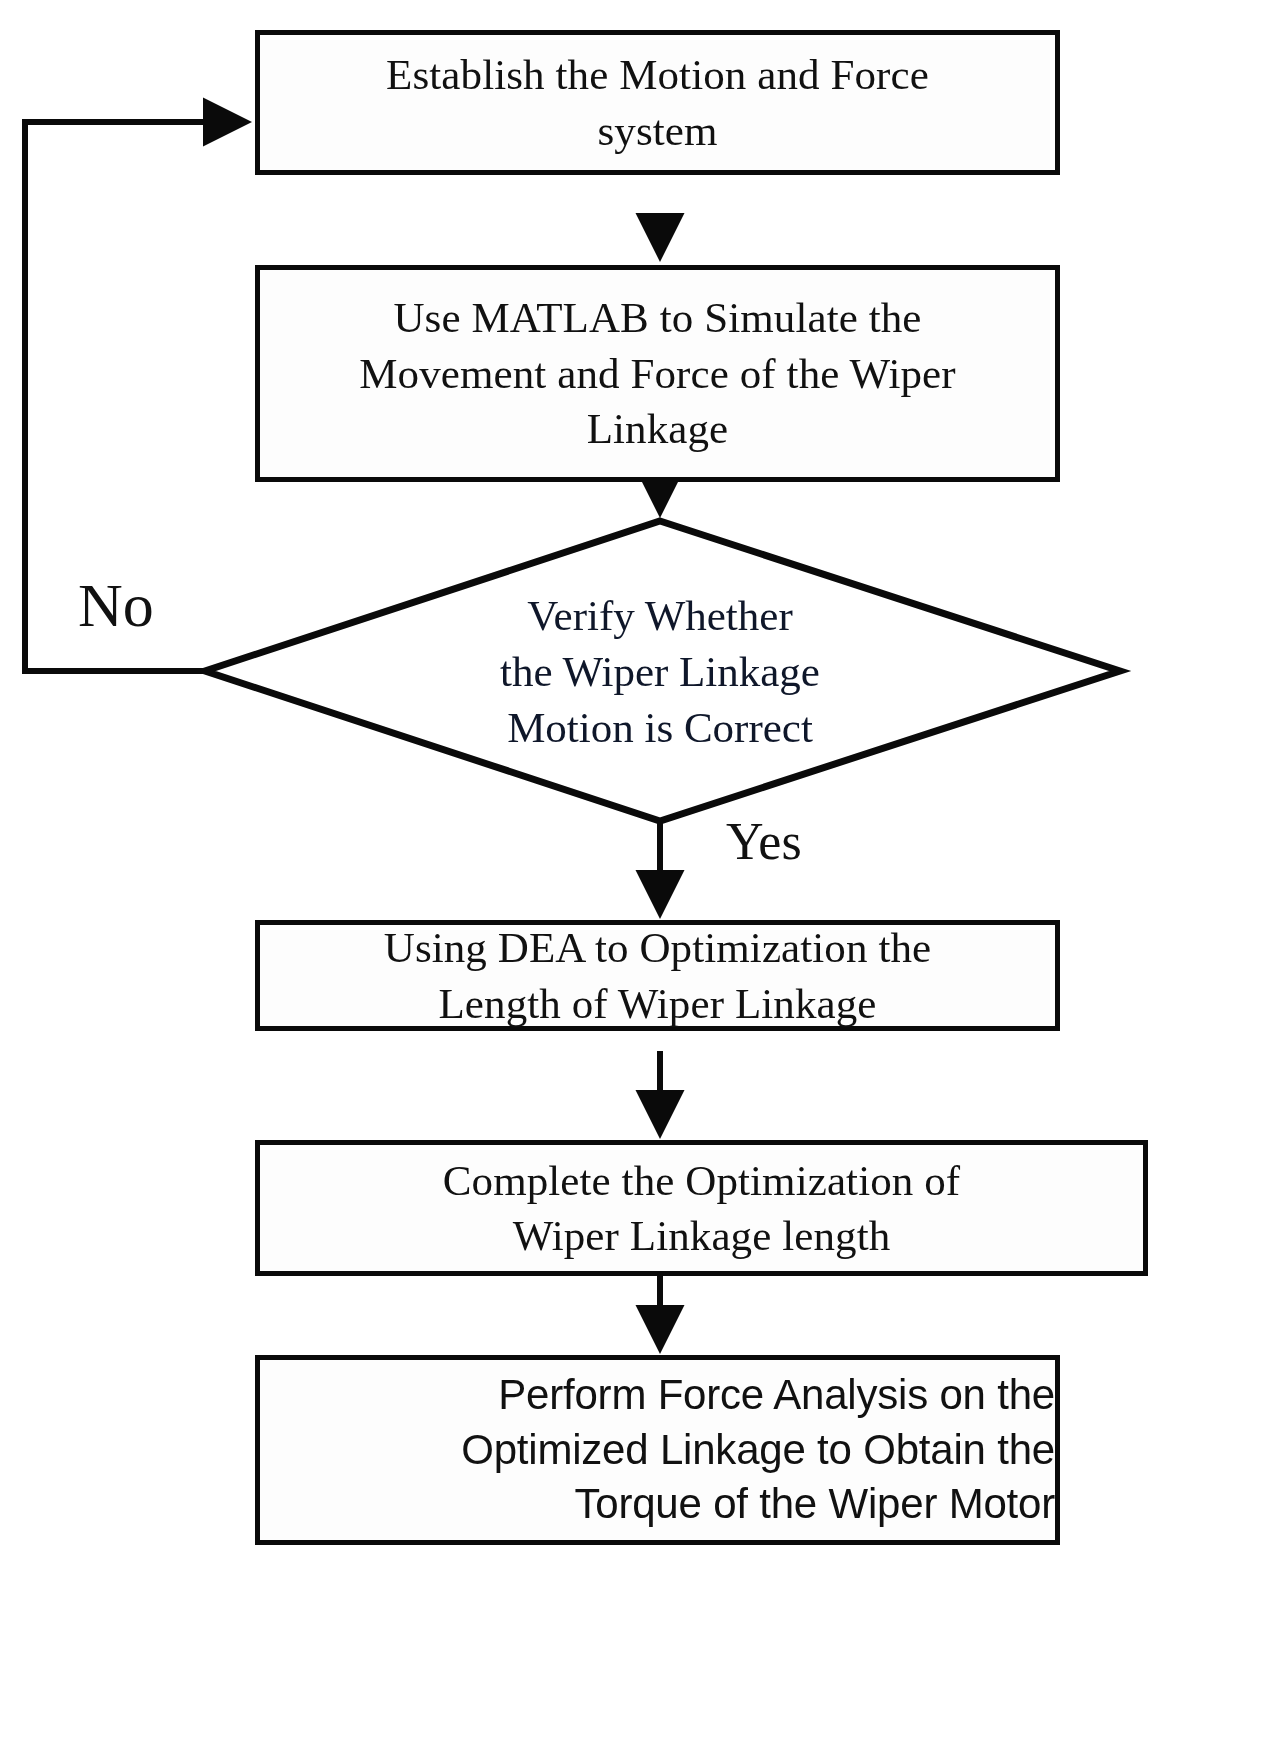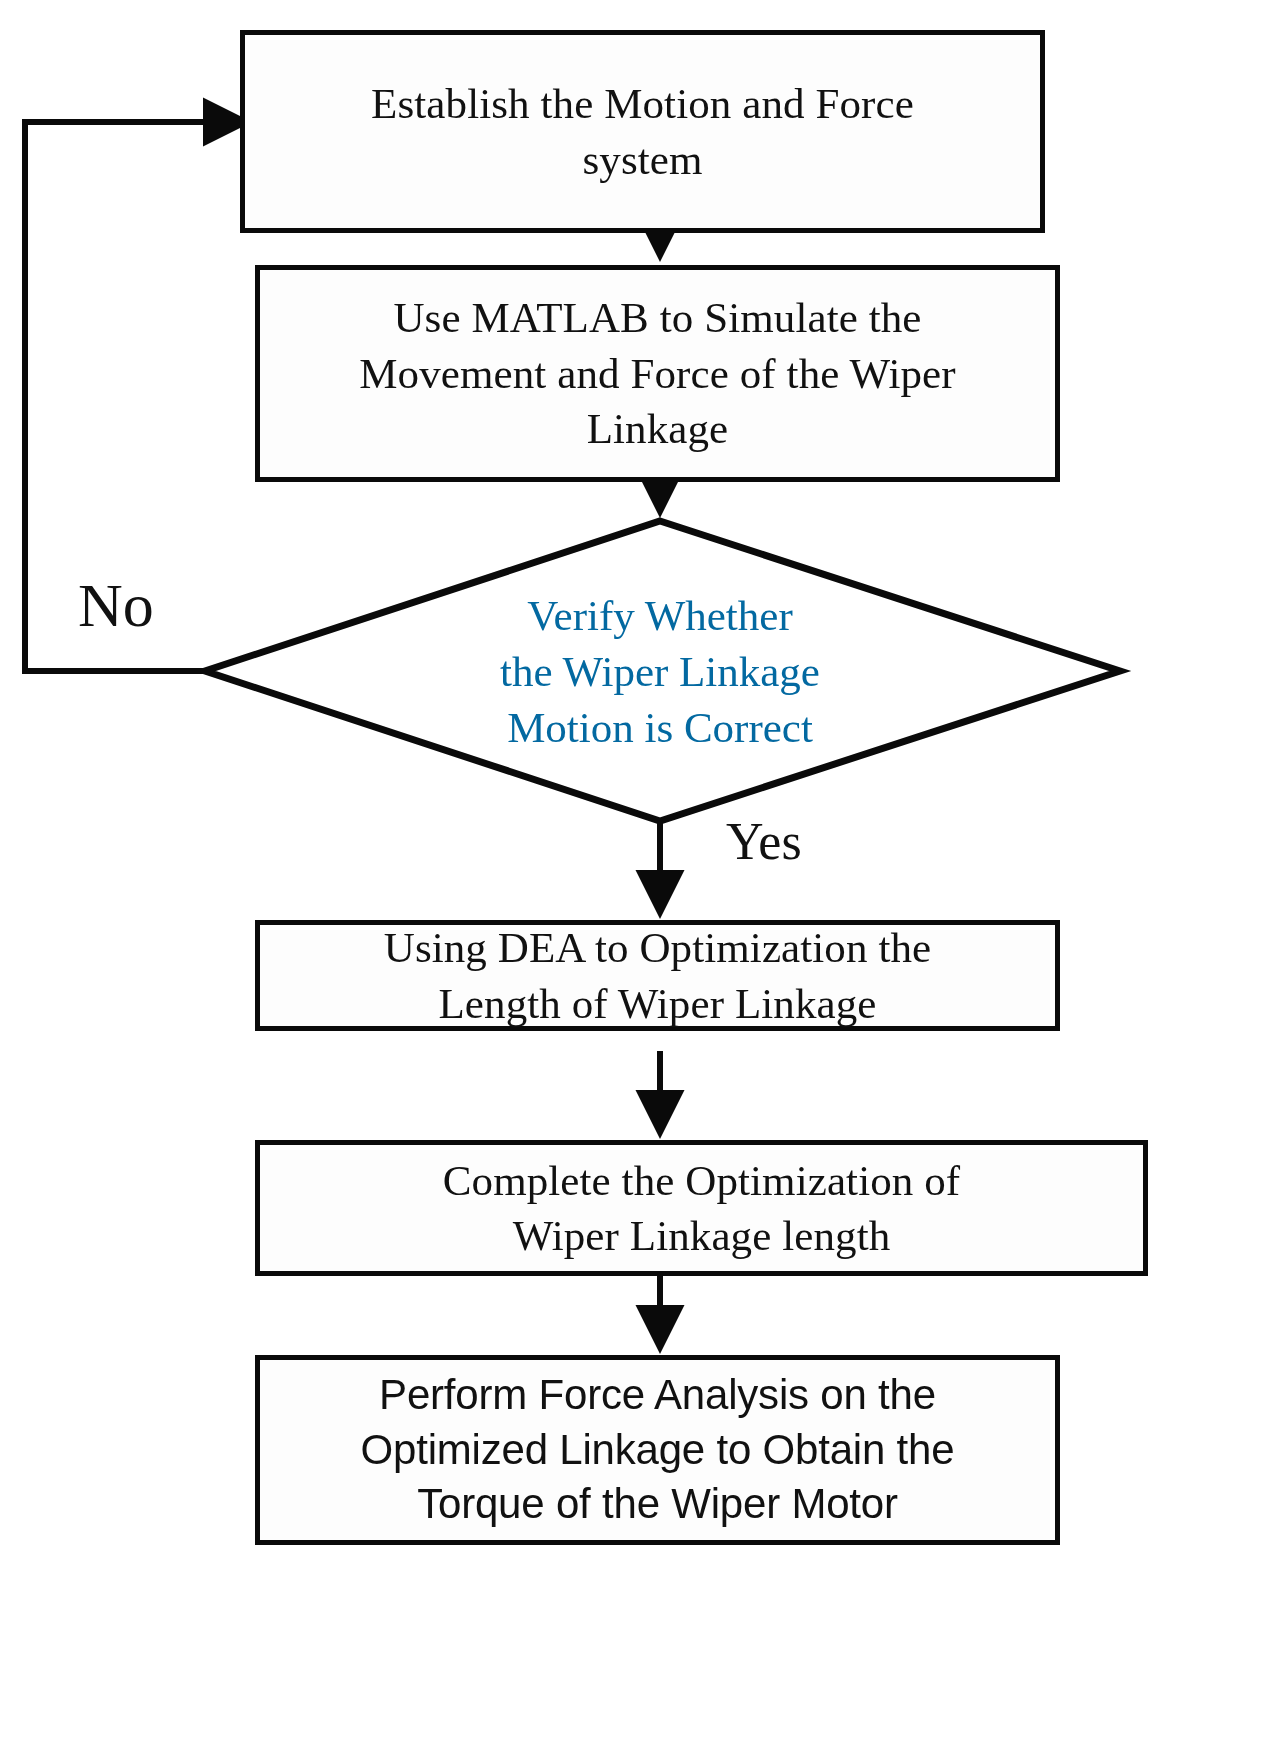--- a/index.html
+++ b/index.html
@@ -38,41 +38,42 @@
     font-family: "Liberation Serif", "DejaVu Serif", serif;
     font-size: 43px;
     line-height: 1.29;
     letter-spacing: 0.1px;
   }
   .sans-node {
     font-family: "Liberation Sans", "DejaVu Sans", sans-serif;
     font-size: 42px;
     line-height: 1.30;
     letter-spacing: -0.2px;
+    align-items: flex-end;
   }
 
   
   #decision-wrap {
     position: absolute;
     left: 0;
     top: 0;
     width: 1283px;
     height: 1756px;
     pointer-events: none;
   }
   #decision-label {
     position: absolute;
     left: 355px;
     top: 588px;
     width: 610px;
     text-align: center;
     font-family: "Liberation Serif", "DejaVu Serif", serif;
     font-size: 43px;
     line-height: 1.30;
-    color: #0369a1;
+    color: #0f172a;
   }
   #decision-label .line { display: block; white-space: nowrap; }
 
   
   .branch-label {
     position: absolute;
     font-family: "Liberation Serif", "DejaVu Serif", serif;
     color: #111111;
     white-space: nowrap;
   }
@@ -108,21 +109,21 @@
 
   <div id="decision-label">
     <span class="line">Verify Whether</span>
     <span class="line">the Wiper Linkage</span>
     <span class="line">Motion is Correct</span>
   </div>
 
   <div class="branch-label" id="label-no">No</div>
   <div class="branch-label" id="label-yes">Yes</div>
 
-  <div class="node-box serif-node" id="node-establish" style="left:240px; top:30px; width:805px; height:203px;align-items:center;">
+  <div class="node-box serif-node" id="node-establish" style="left:255px; top:30px; width:805px; height:145px;align-items:center;">
     <span class="line">Establish  the Motion and Force</span>
     <span class="line">system</span>
   </div>
 
   <div class="node-box serif-node" id="node-matlab" style="left:255px; top:265px; width:805px; height:217px;">
     <span class="line">Use MATLAB to Simulate the</span>
     <span class="line">Movement and Force of the Wiper</span>
     <span class="line">Linkage</span>
   </div>
 

